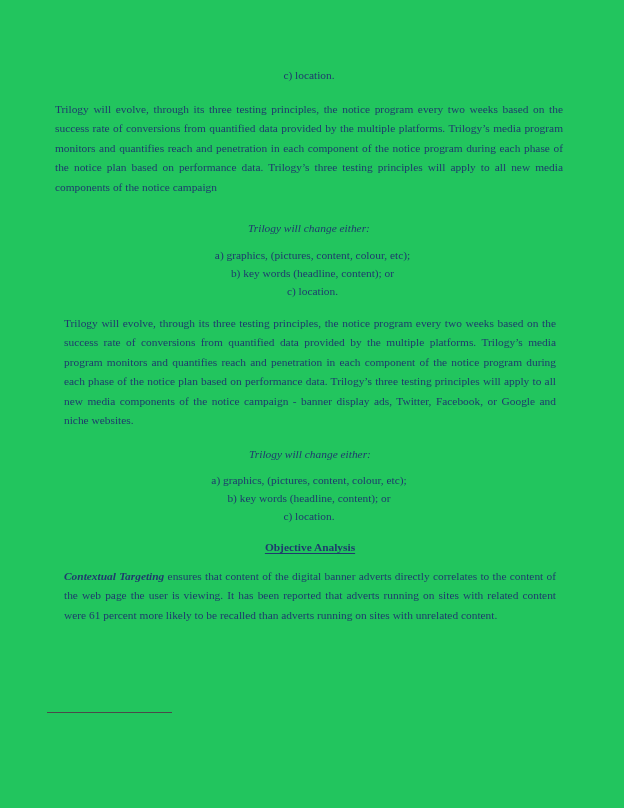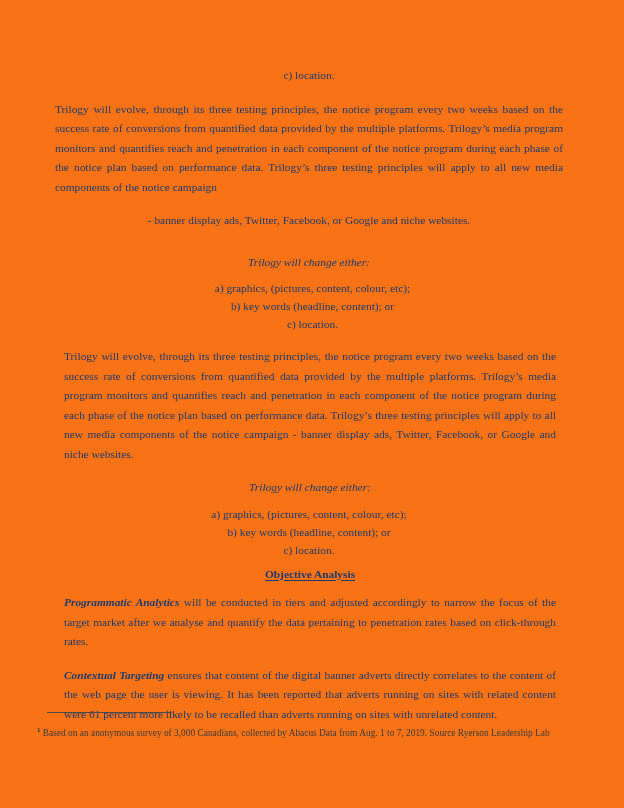--- a/index.html
+++ b/index.html
@@ -4,21 +4,21 @@
 <style>
   html, body {
     margin: 0;
     padding: 0;
     background: #ffffff;
   }
   .page {
     position: relative;
     width: 624px;
     height: 808px;
-    background: #f97316;
+    background: #22c55e;
     overflow: hidden;
     font-family: "Liberation Serif", "DejaVu Serif", serif;
     color: var(--body_text, #1f3a6d);
   }
   .content {
     position: absolute;
     left: 41px;
     top: 66px;
     width: 536px;
     font-size: 11.4px;
@@ -37,21 +37,21 @@
     line-height: 18px;
   }
   .section-b {
     margin-top: 6px;
     margin-left: 9px;
     width: 520px;
   }
   .section-b .change-heading { margin-top: 0; }
   .section-b .list { margin-left: -2px; }
   .section-heading {
-    margin-top: 6px;
+    margin-top: 13px;
     font-weight: bold;
     text-decoration: underline;
     text-underline-offset: 2px;
   }
   .lead-para { margin-top: 9px; }
   .lead-para .lead {
     font-weight: bold;
     font-style: italic;
   }
   .footnote-rule {
@@ -87,21 +87,20 @@
 </head>
 <body>
 
 <div class="page">
   <div class="content">
 
     <p class="para line c-loc-top">c) location.</p>
 
     <p class="para">Trilogy will evolve, through its three testing principles, the notice program every two weeks based on the success rate of conversions from quantified data provided by the multiple platforms. Trilogy’s media program monitors and quantifies reach and penetration in each component of the notice program during each phase of the notice plan based on performance data. Trilogy’s three testing principles will apply to all new media components of the notice campaign</p>
 
-    <p class="para line banner-line">- banner display ads, Twitter, Facebook, or Google and niche websites.</p>
 
     <p class="para line change-heading">Trilogy will change either:</p>
 
     <div class="list">
       <p class="line">a) graphics, (pictures, content, colour, etc);</p>
       <p class="line">b) key words (headline, content); or</p>
       <p class="line">c) location.</p>
     </div>
 
     <div class="section-b">
@@ -110,24 +109,22 @@
       <p class="para line change-heading" style="margin-top:5px">Trilogy will change either:</p>
 
       <div class="list">
         <p class="line">a) graphics, (pictures, content, colour, etc);</p>
         <p class="line">b) key words (headline, content); or</p>
         <p class="line">c) location.</p>
       </div>
 
       <p class="para line section-heading">Objective Analysis</p>
 
-      <p class="para lead-para"><span class="lead">Programmatic Analytics</span><span> will be conducted in tiers and adjusted accordingly to narrow the focus of the target market after we analyse and quantify the data pertaining to penetration rates based on click-through rates.</span></p>
 
       <p class="para lead-para"><span class="lead">Contextual Targeting</span><span> ensures that content of the digital banner adverts directly correlates to the content of the web page the user is viewing. It has been reported that adverts running on sites with related content were 61 percent more likely to be recalled than adverts running on sites with unrelated content.</span></p>
     </div>
 
   </div>
 
   <div class="footnote-rule"></div>
 
-  <p class="footnote-text"><sup>1</sup><span> Based on an anonymous survey of 3,000 Canadians, collected by Abacus Data from Aug. 1 to 7, 2019. Source Ryerson Leadership Lab</span></p>
 
 </div>
 
 </body></html>

